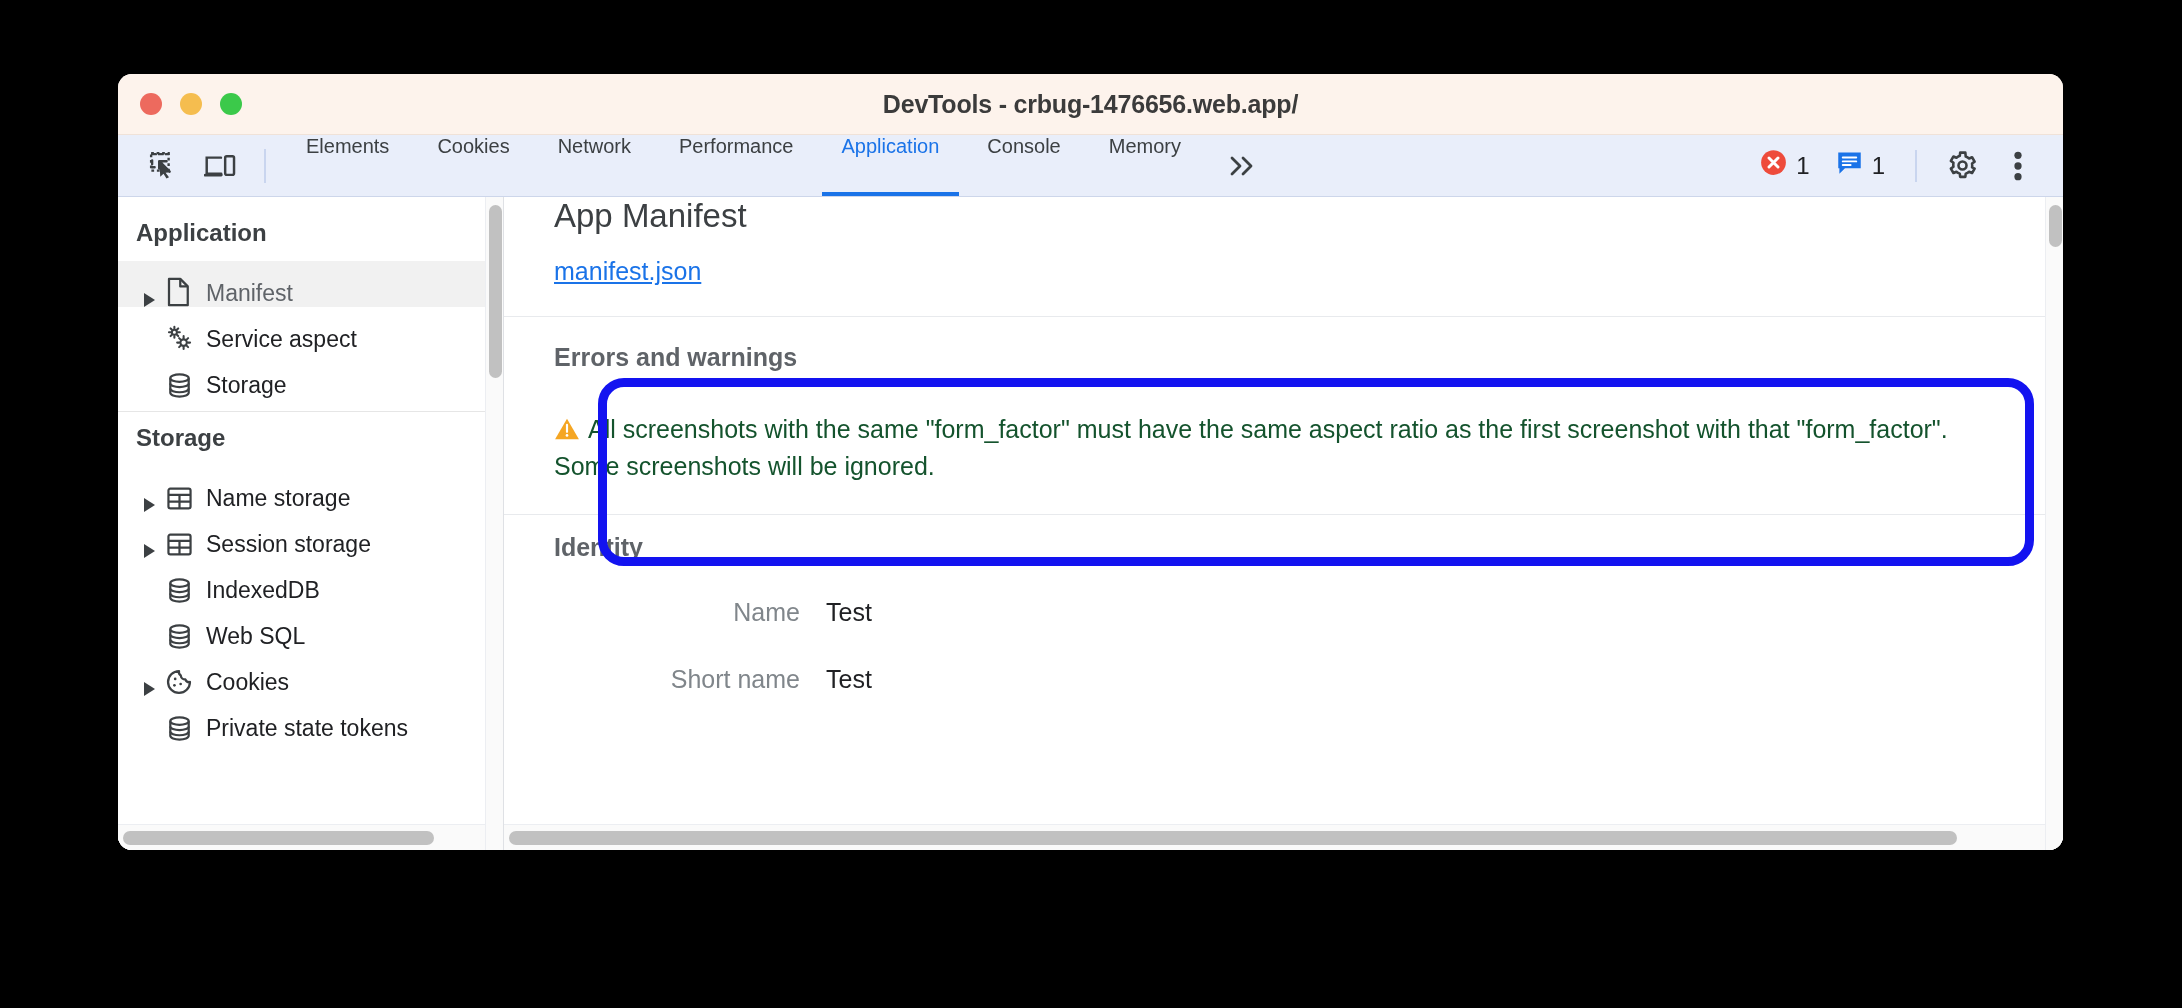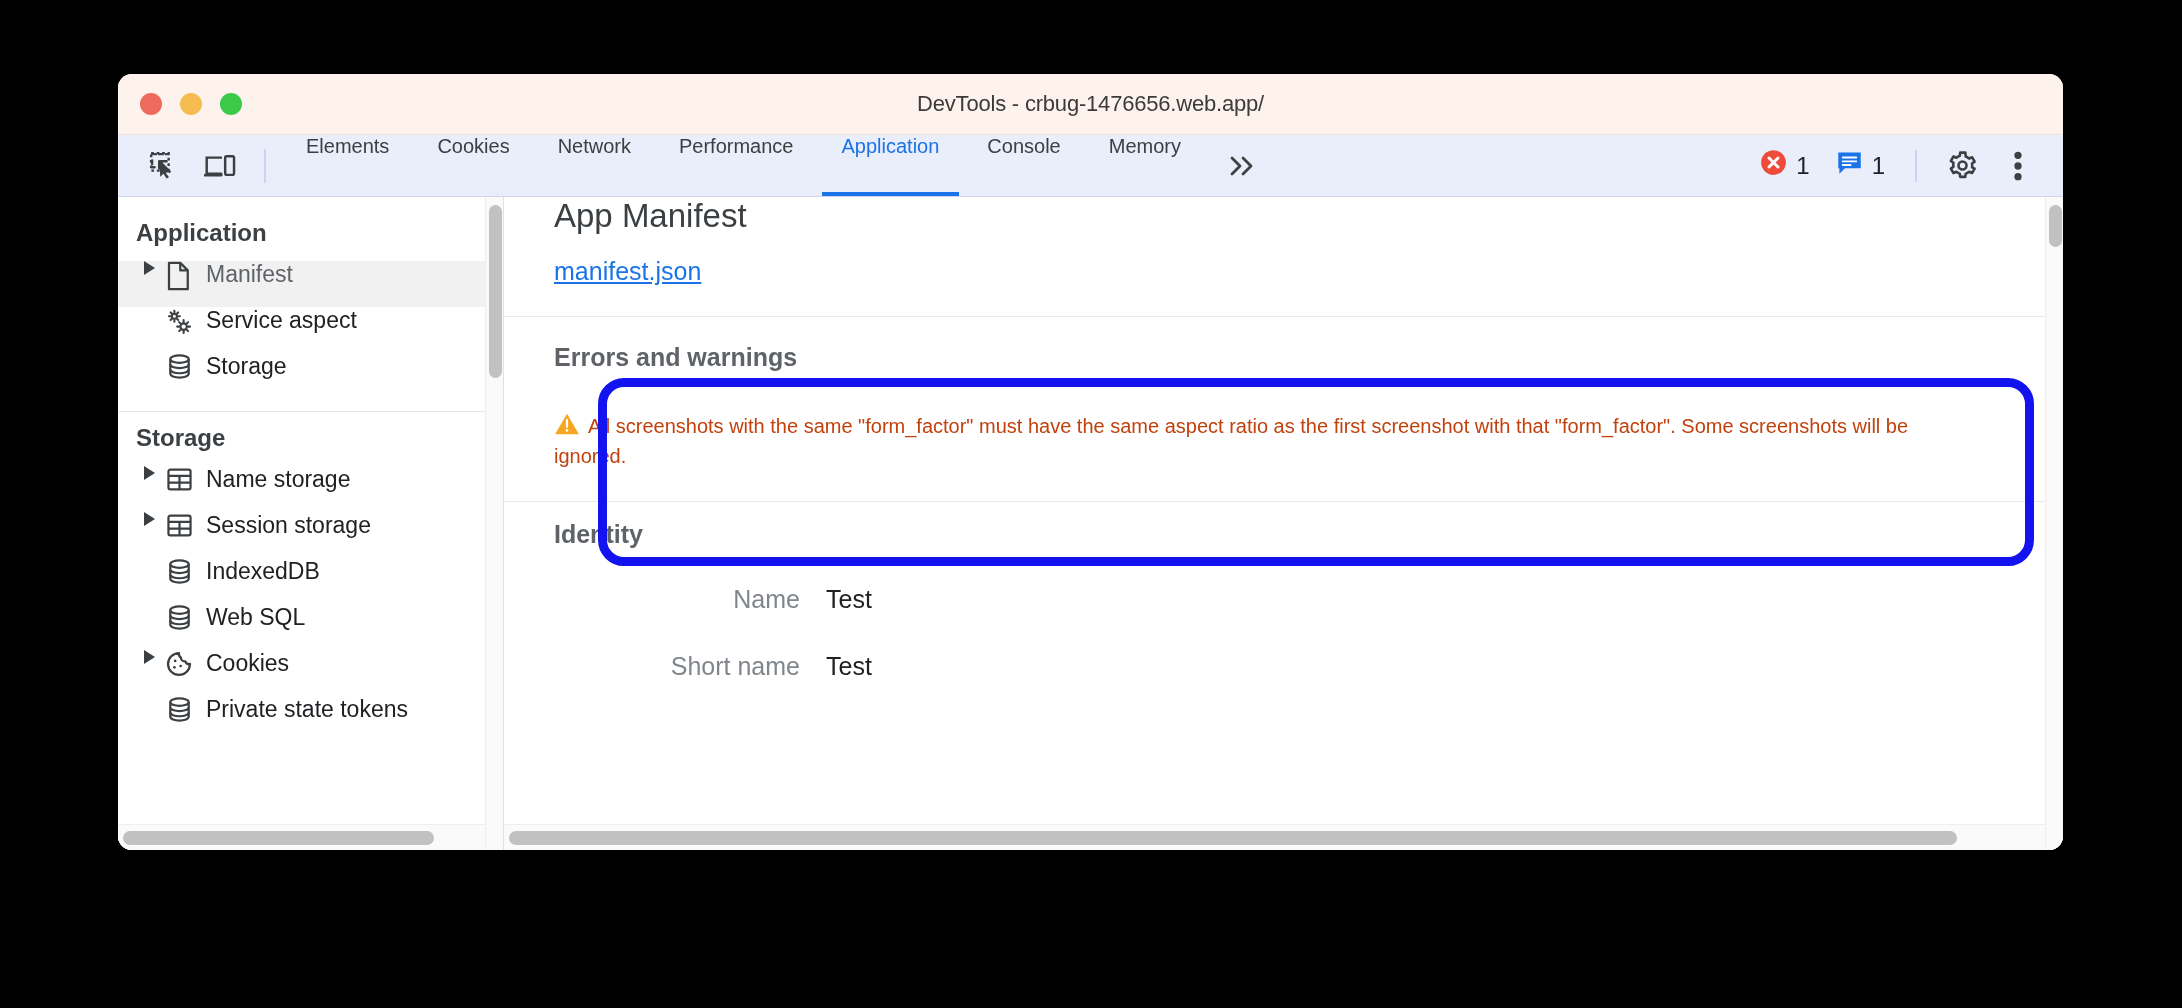--- a/index.html
+++ b/index.html
@@ -36,22 +36,22 @@
     transform: translateY(-50%);
     display: flex; gap: 18px;
   }
   .light { width: 22px; height: 22px; border-radius: 50%; }
   .light.close    { background: #ed6a5e; }
   .light.minimize { background: #f5bd4f; }
   .light.zoom     { background: #3bc94a; }
   #window-title {
     width: 100%;
     text-align: center;
-    font-size: 22px;
-    font-weight: normal;
+    font-size: 25px;
+    font-weight: bold;
     color: #3b3b3b;
     letter-spacing: -0.2px;
   }
 
   
   #tabbar {
     position: relative;
     height: 62px;
     background: #e9eefa;
     border-bottom: 1px solid #cdd6ea;
@@ -132,21 +132,21 @@
   }
   #sidebar-scroll { padding-top: 10px; }
   .tree-section-title {
     font-size: 24px;
     font-weight: bold;
     color: #3c4043;
     padding: 12px 0 14px 18px;
   }
   .tree-group + .tree-group { border-top: 1px solid #e6e6e6; margin-top: 12px; }
   .tree-item {
-    display: flex; align-items: flex-start;
+    display: flex; align-items: flex-end;
     height: 46px;
     padding-left: 18px;
     font-size: 23px;
     color: #202124;
     white-space: nowrap;
   }
   .tree-item.selected { background: #f1f1f1; color: #5f6368; }
   .disclosure {
     width: 26px;
     display: flex; align-items: center; justify-content: center;
@@ -206,22 +206,22 @@
     cursor: pointer;
   }
   .section.errors { padding-top: 26px; padding-bottom: 30px; }
   .section-title {
     font-size: 25px;
     font-weight: bold;
     color: #5f6368;
     margin-bottom: 40px;
   }
   #error-text {
-    font-size: 20px;
-    color: #c2410c;
+    font-size: 25px;
+    color: #14532d;
     line-height: 1.37;
     max-width: 1395px;
     text-indent: 0;
   }
   .warn-icon { display: inline-block; vertical-align: -3px; margin-right: 8px; }
   .section.identity { padding-top: 18px; padding-bottom: 10px; border-bottom: none; }
   #identity-title {
     font-size: 25px; font-weight: bold; color: #5f6368;
     margin-bottom: 36px;
   }

